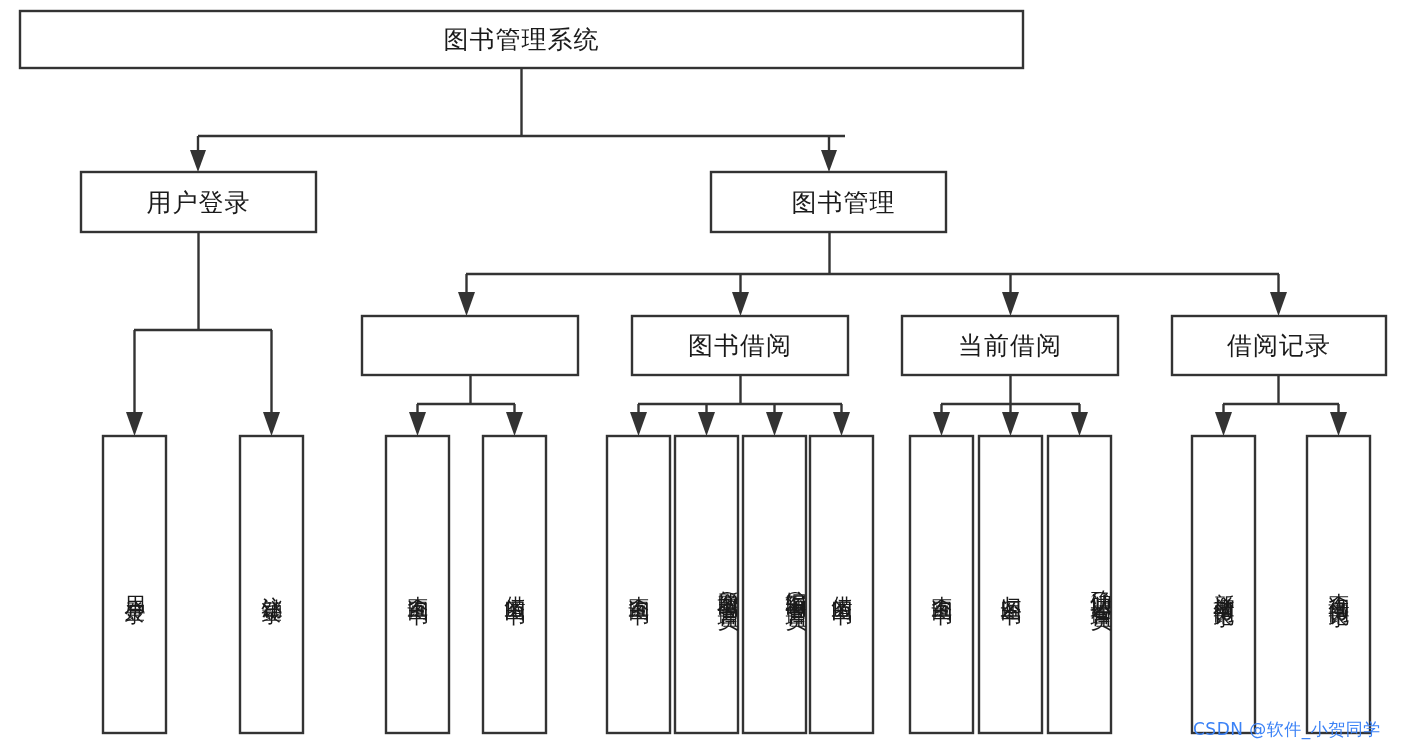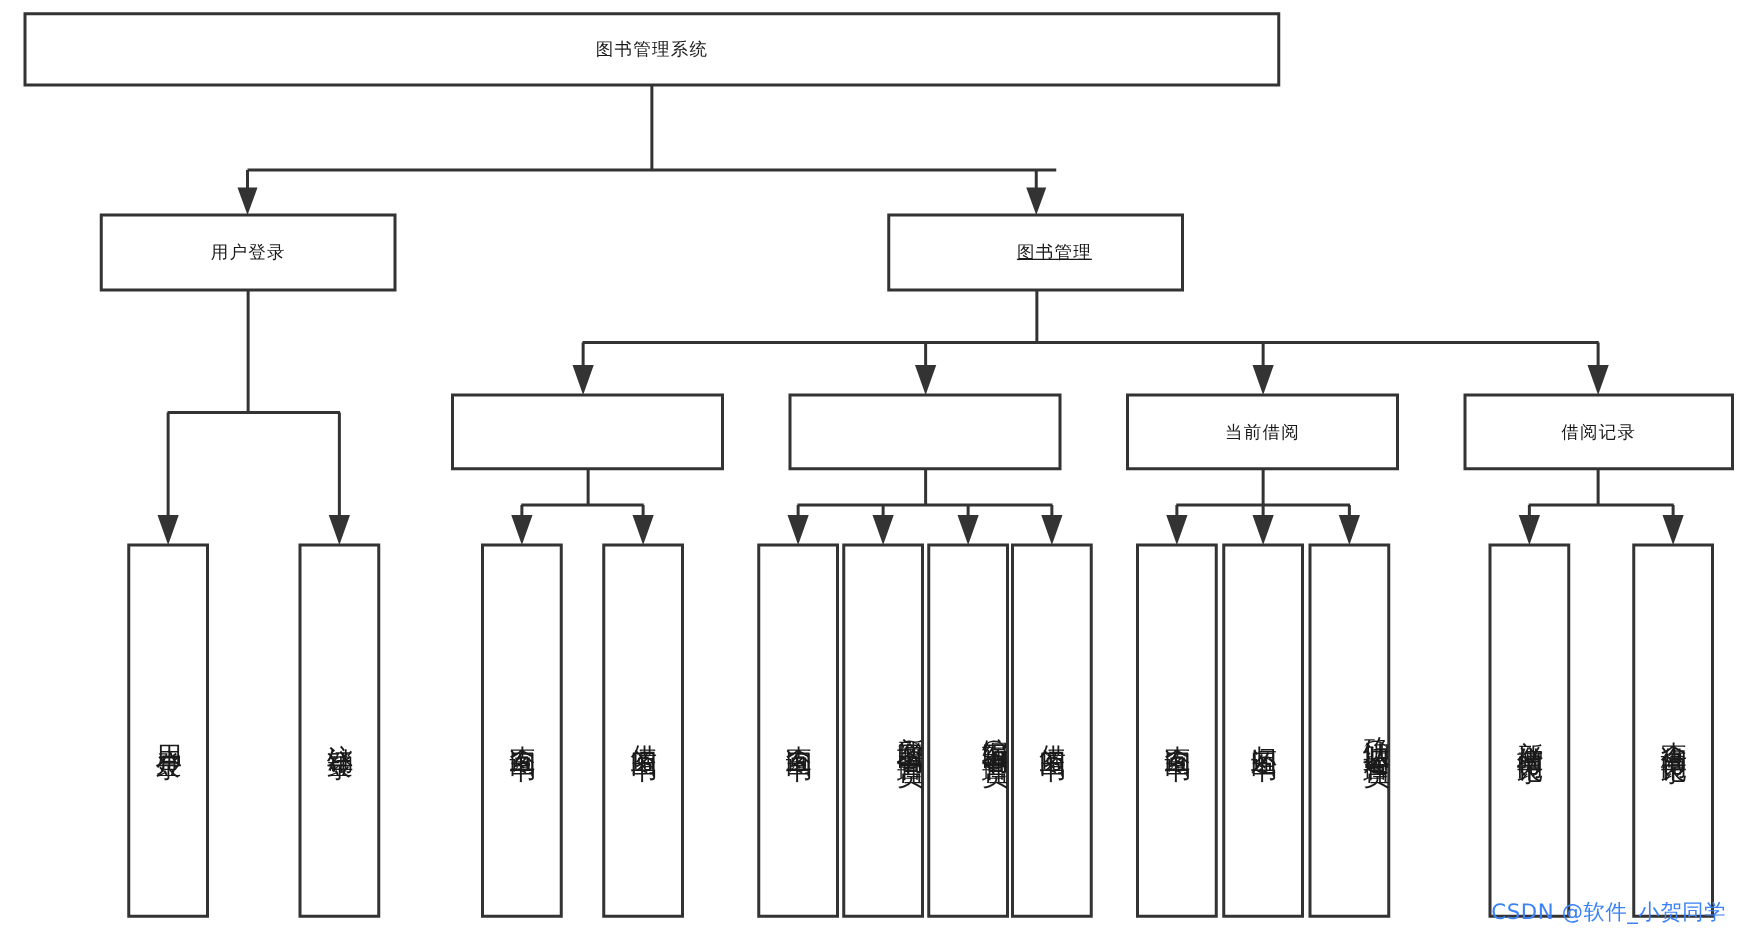--- a/index.html
+++ b/index.html
@@ -36,21 +36,21 @@
   .arrow-head {
     fill: #333333;
     stroke: none;
   }
   .node-label-h {
     position: absolute;
     display: flex;
     align-items: center;
     justify-content: center;
     color: #1a1a1a;
-    font-size: 14px;
+    font-size: 25px;
     letter-spacing: 1px;
     white-space: nowrap;
     pointer-events: none;
   }
   .node-label-v {
     position: absolute;
     display: flex;
     align-items: flex-start;
     justify-content: center;
     writing-mode: vertical-rl;
@@ -165,22 +165,23 @@
     <rect class="node-box" x="1048" y="436" width="63" height="297"></rect>
 
     <rect class="node-box" x="1192" y="436" width="63" height="297"></rect>
     <rect class="node-box" x="1307" y="436" width="63" height="297"></rect>
 
   </svg>
 
   <div class="node-label-h" style="left:20px; top:11px; width:1003px; height:57px;">图书管理系统</div>
 
   <div class="node-label-h" style="left:81px; top:172px; width:235px; height:60px;">用户登录</div>
-  <div class="node-label-h" style="left:711px; top:172px; width:265px; height:60px;text-decoration:underline;">图书管理</div>
-
+  <div class="node-label-h" style="left:711px; top:172px; width:265px; height:60px;">图书管理</div>
+
+  <div class="node-label-h" style="left:632px; top:316px; width:216px; height:59px;">图书借阅</div>
   <div class="node-label-h" style="left:902px; top:316px; width:216px; height:59px;border-radius:13px;">当前借阅</div>
   <div class="node-label-h" style="left:1172px; top:316px; width:214px; height:59px;">借阅记录</div>
 
   <div class="node-label-v center-start" style="left:103px; top:436px; width:63px; height:297px;">用户登录</div>
   <div class="node-label-v center-start" style="left:240px; top:436px; width:63px; height:297px;">注销登录</div>
 
   <div class="node-label-v center-start" style="left:386px; top:436px; width:63px; height:297px;">查询图书</div>
   <div class="node-label-v center-start" style="left:483px; top:436px; width:63px; height:297px;">借阅图书</div>
 
   <div class="node-label-v center-start" style="left:607px; top:436px; width:63px; height:297px;">查询图书</div>

